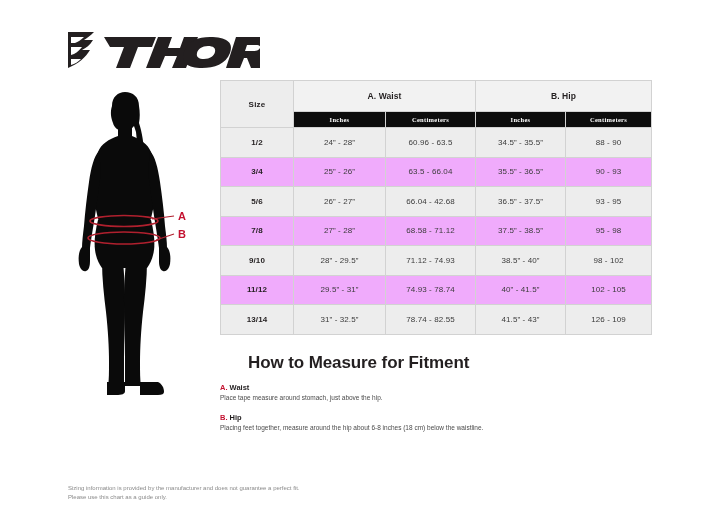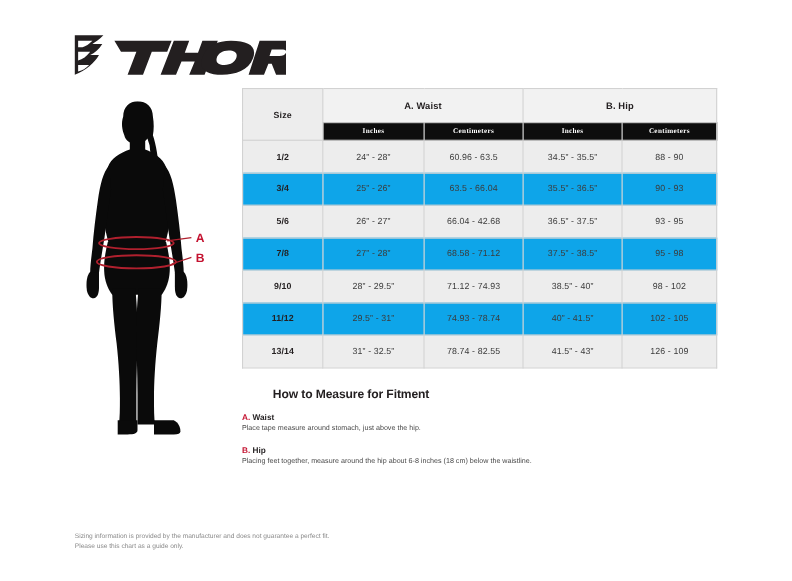--- a/index.html
+++ b/index.html
@@ -95,35 +95,35 @@
     font-size: 8px;
     color: #3b3b3b;
     letter-spacing: 0.1px;
   }
   tbody td.size-cell {
     font-weight: bold;
     color: #231f20;
     font-size: 8px;
   }
   tbody tr.alt td { background: #ededed; }
-  tbody tr.plain td { background: #0ea5e9; }
+  tbody tr.plain td { background: #f0abfc; }
 
   
   col.c-size { width: 73px; }
   col.c-wi   { width: 92px; }
   col.c-wc   { width: 90px; }
   col.c-hi   { width: 90px; }
   col.c-hc   { width: 86px; }
 
   
   #howto {
     margin-top: 18px;
   }
   #howto h2 {
-    font-size: 11px;
+    font-size: 17px;
     font-weight: bold;
     color: #231f20;
     margin: 0 0 10px 0;
     letter-spacing: -0.1px;
     padding-left: 28px;
   }
   .measure-block { margin-bottom: 11px; }
   .measure-label {
     font-size: 7.5px;
     font-weight: bold;

